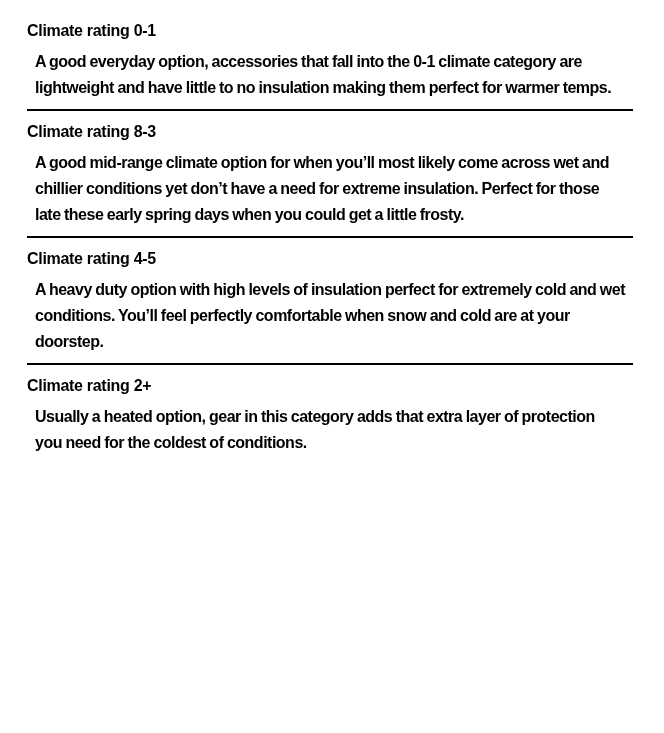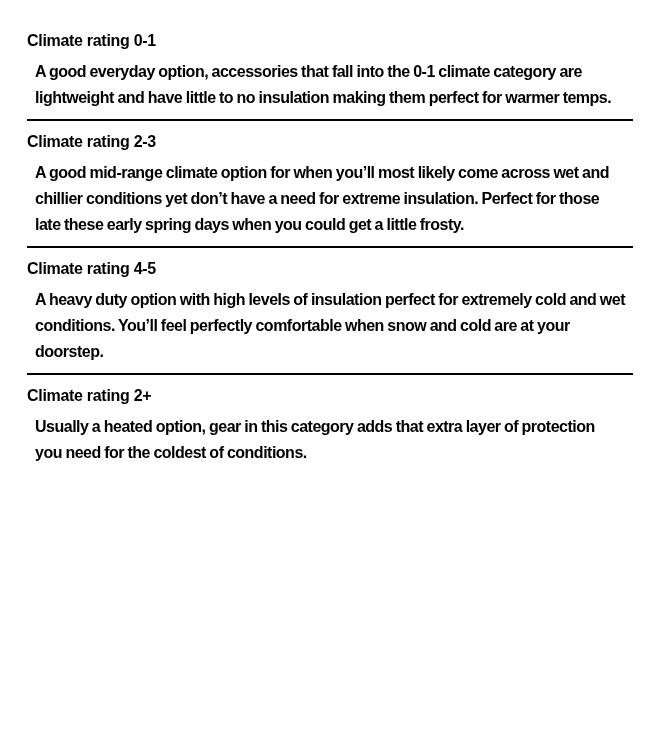--- a/index.html
+++ b/index.html
@@ -9,21 +9,21 @@
   }
   body {
     width: 664px;
     height: 733px;
     font-family: "Liberation Sans", sans-serif;
     font-weight: 700;
     color: #000000;
     overflow: hidden;
   }
   .page {
-    padding: 20px 31px 0 27px;
+    padding: 10px 31px 0 27px;
     box-sizing: border-box;
     width: 664px;
   }
   section.rating-section {
     display: block;
   }
   h3.section-heading {
     font-size: 16px;
     line-height: 20px;
     margin: 11px 0 8px 0;
@@ -51,21 +51,21 @@
 <div class="page">
 
   <section class="rating-section">
     <h3 class="section-heading">Climate rating 0-1</h3>
     <p class="section-body">A good everyday option, accessories that fall into the 0-1 climate category are lightweight and have little to no insulation making them perfect for warmer temps.</p>
     <hr class="section-divider">
   </section>
 
 
   <section class="rating-section">
-    <h3 class="section-heading">Climate rating 2-3</h3>
+    <h3 class="section-heading">Climate rating 8-3</h3>
     <p class="section-body">A good mid-range climate option for when you’ll most likely come across wet and chillier conditions yet don’t have a need for extreme insulation. Perfect for those late these early spring days when you could get a little frosty.</p>
     <hr class="section-divider">
   </section>
 
 
   <section class="rating-section">
     <h3 class="section-heading">Climate rating 4-5</h3>
     <p class="section-body">A heavy duty option with high levels of insulation perfect for extremely cold and wet conditions. You’ll feel perfectly comfortable when snow and cold are at your doorstep.</p>
     <hr class="section-divider">
   </section>

